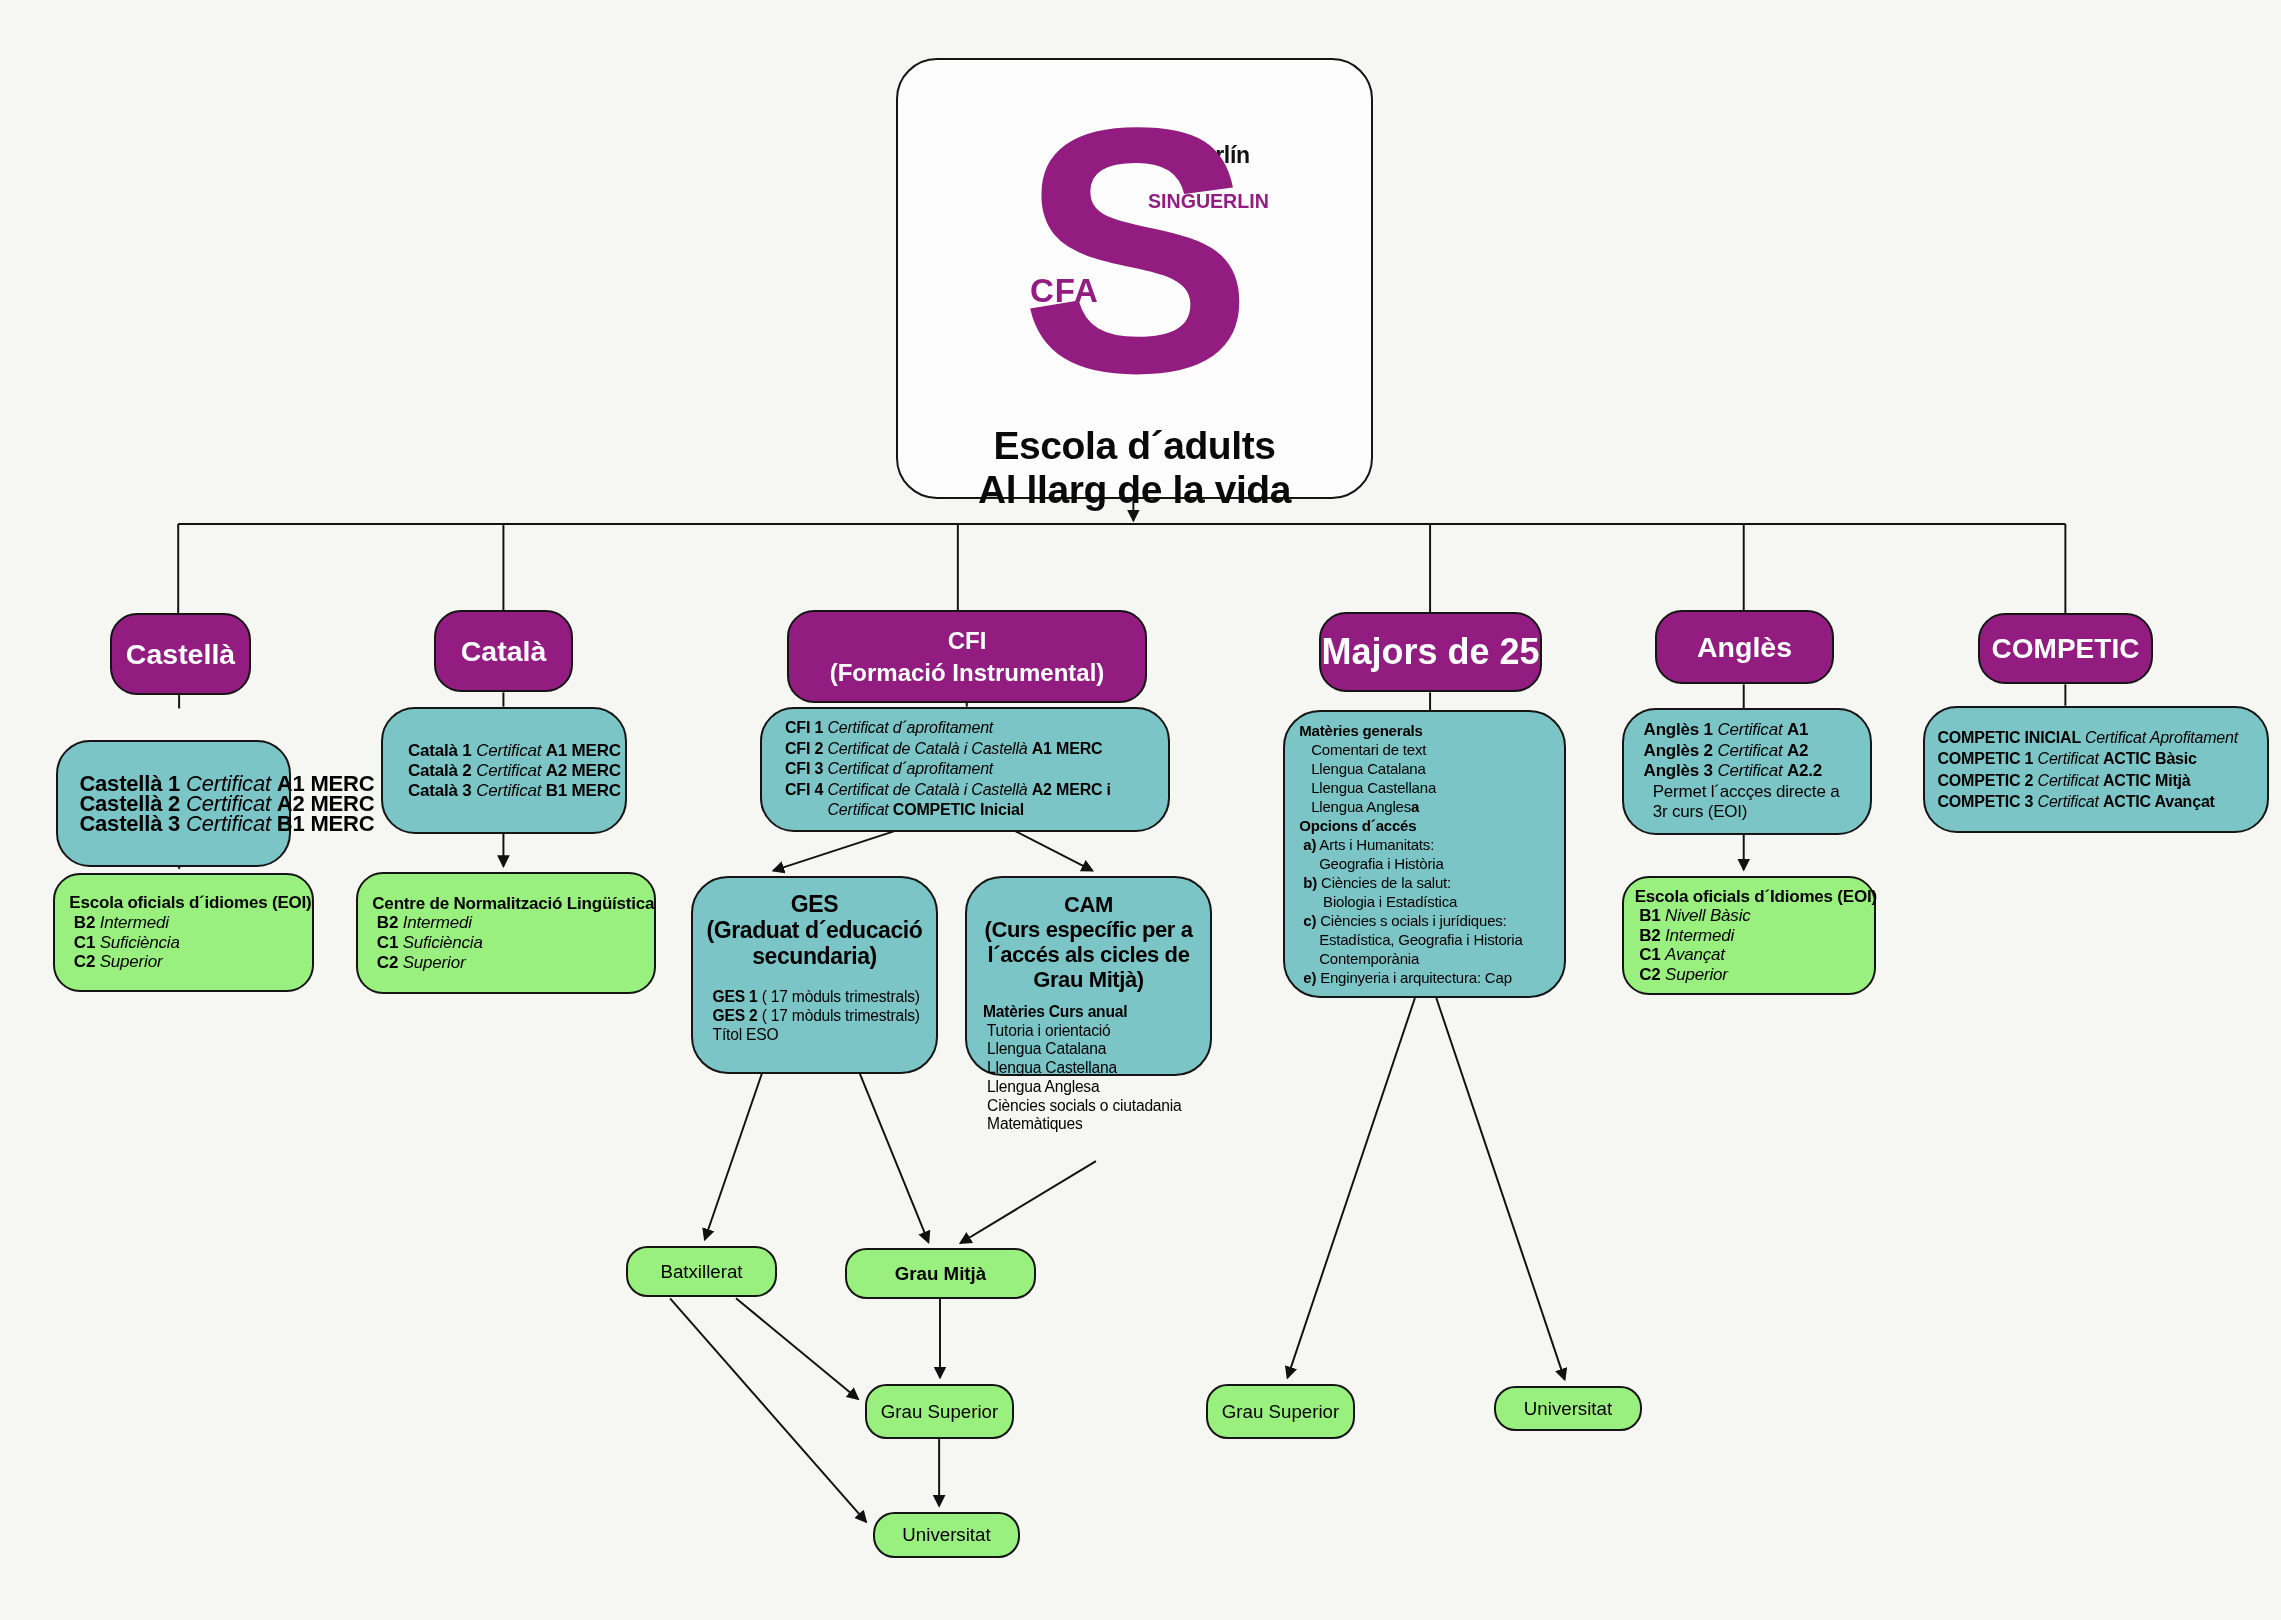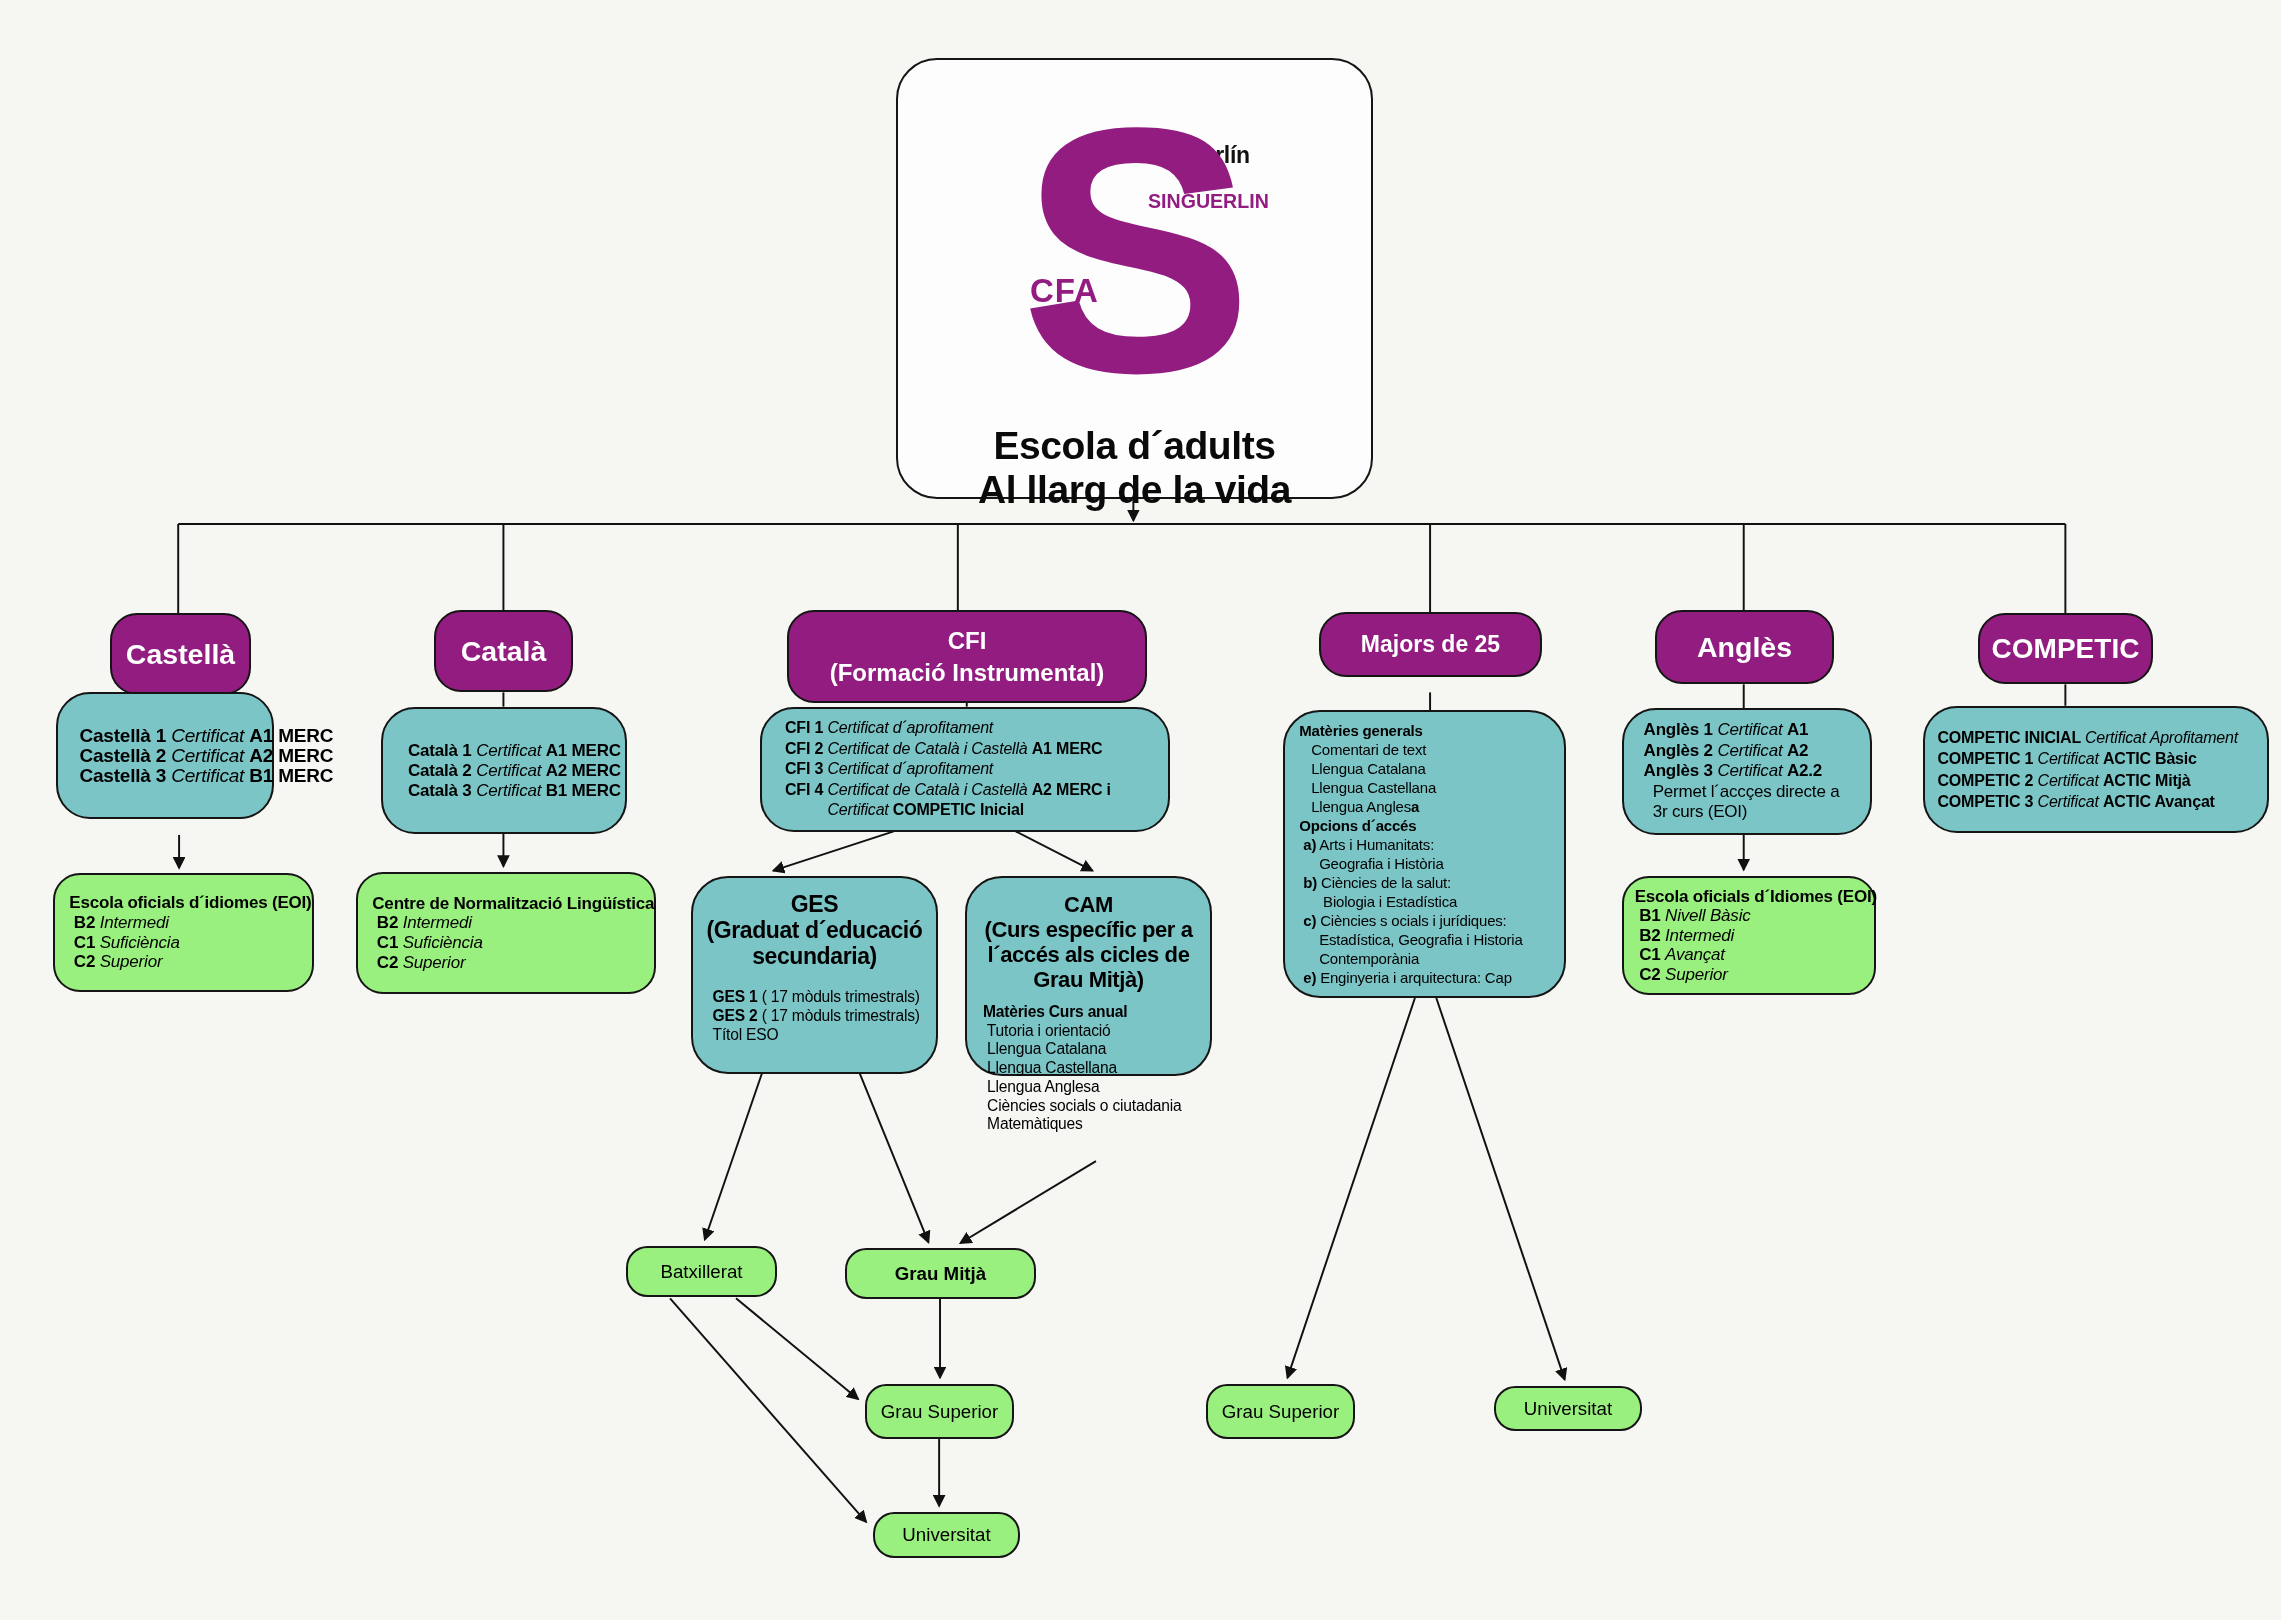--- a/index.html
+++ b/index.html
@@ -89,31 +89,31 @@
   <div class="node purple-h" style="left:110px;top:613px;width:141px;height:82px;font-size:28.5px;">
     <span>Castellà</span>
   </div>
   <div class="node purple-h" style="left:434px;top:610px;width:139px;height:82px;font-size:28.5px;">
     <span>Català</span>
   </div>
   <div class="node purple-h" style="left:787px;top:610px;width:360px;height:93px;font-size:24px;line-height:32px;">
     <span>CFI</span>
     <span>(Formació Instrumental)</span>
   </div>
-  <div class="node purple-h" style="left:1319px;top:612px;width:223px;height:65px;font-size:23px;">
+  <div class="node purple-h" style="left:1319px;top:612px;width:223px;height:80px;font-size:36px;">
     <span>Majors de 25</span>
   </div>
   <div class="node purple-h" style="left:1655px;top:610px;width:179px;height:74px;font-size:28.5px;">
     <span>Anglès</span>
   </div>
   <div class="node purple-h" style="left:1978px;top:613px;width:175px;height:71px;font-size:28px;">
     <span>COMPETIC</span>
   </div>
 
-  <div class="node teal-b rich" style="left:56px;top:692px;width:218px;height:127px;font-size:19px;line-height:20px;padding-left:21.4px;">
+  <div class="node teal-b rich" style="left:56px;top:740px;width:235px;height:127px;font-size:22px;line-height:20px;padding-left:21.4px;">
       <div><span style="font-weight: bold;">Castellà 1 </span><span style="font-style: italic;">Certificat </span><span style="font-weight: bold;">A1 MERC</span></div>
       <div><span style="font-weight: bold;">Castellà 2 </span><span style="font-style: italic;">Certificat </span><span style="font-weight: bold;">A2 MERC</span></div>
       <div><span style="font-weight: bold;">Castellà 3 </span><span style="font-style: italic;">Certificat </span><span style="font-weight: bold;">B1 MERC</span></div>
     </div>
 
   <div class="node teal-b rich" style="left:381px;top:707px;width:246px;height:127px;font-size:17px;line-height:20px;padding-left:25px;">
       <div><span style="font-weight: bold;">Català 1 </span><span style="font-style: italic;">Certificat </span><span style="font-weight: bold;">A1 MERC</span></div>
       <div><span style="font-weight: bold;">Català 2 </span><span style="font-style: italic;">Certificat </span><span style="font-weight: bold;">A2 MERC</span></div>
       <div><span style="font-weight: bold;">Català 3 </span><span style="font-style: italic;">Certificat </span><span style="font-weight: bold;">B1 MERC</span></div>
     </div>

